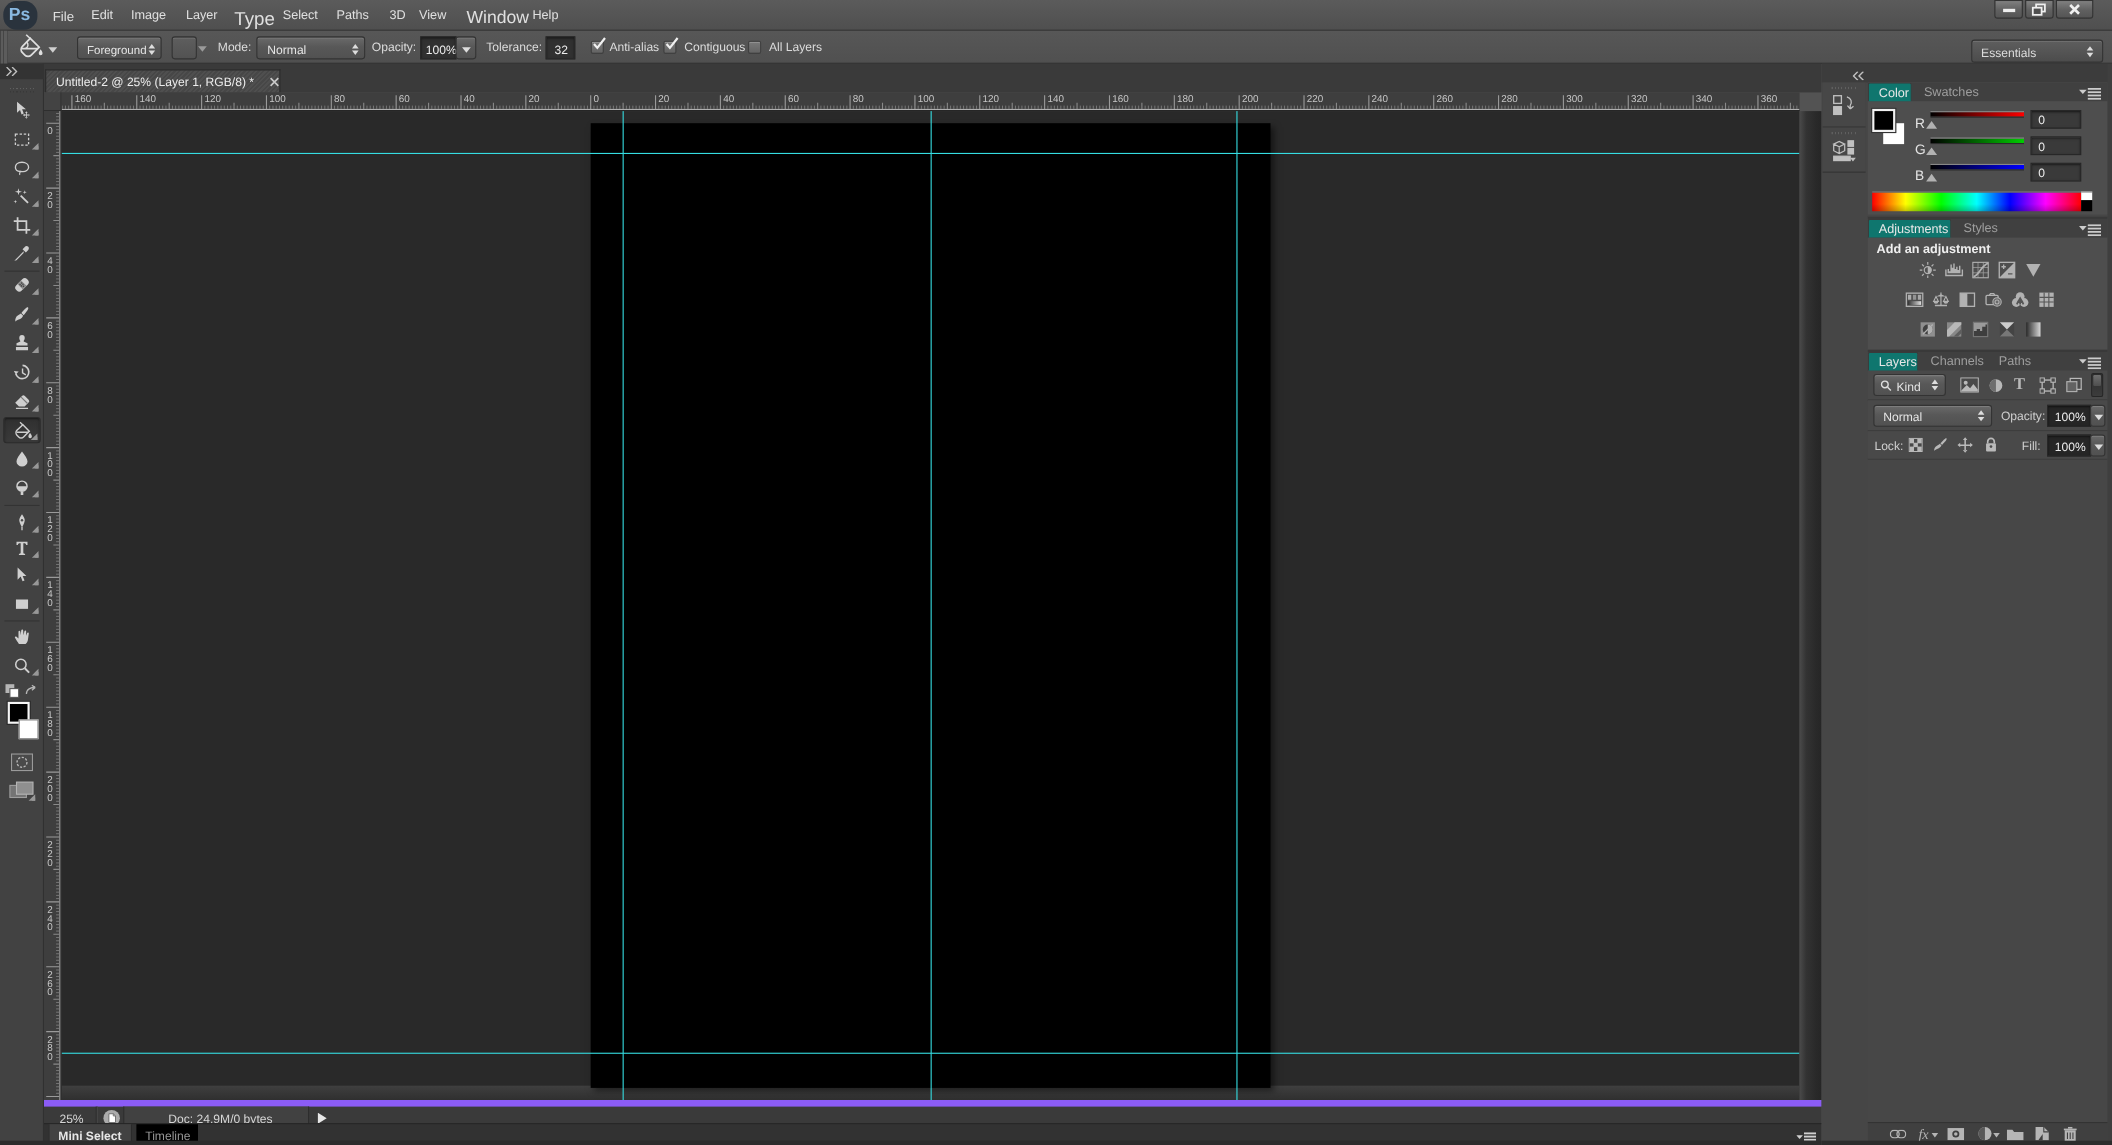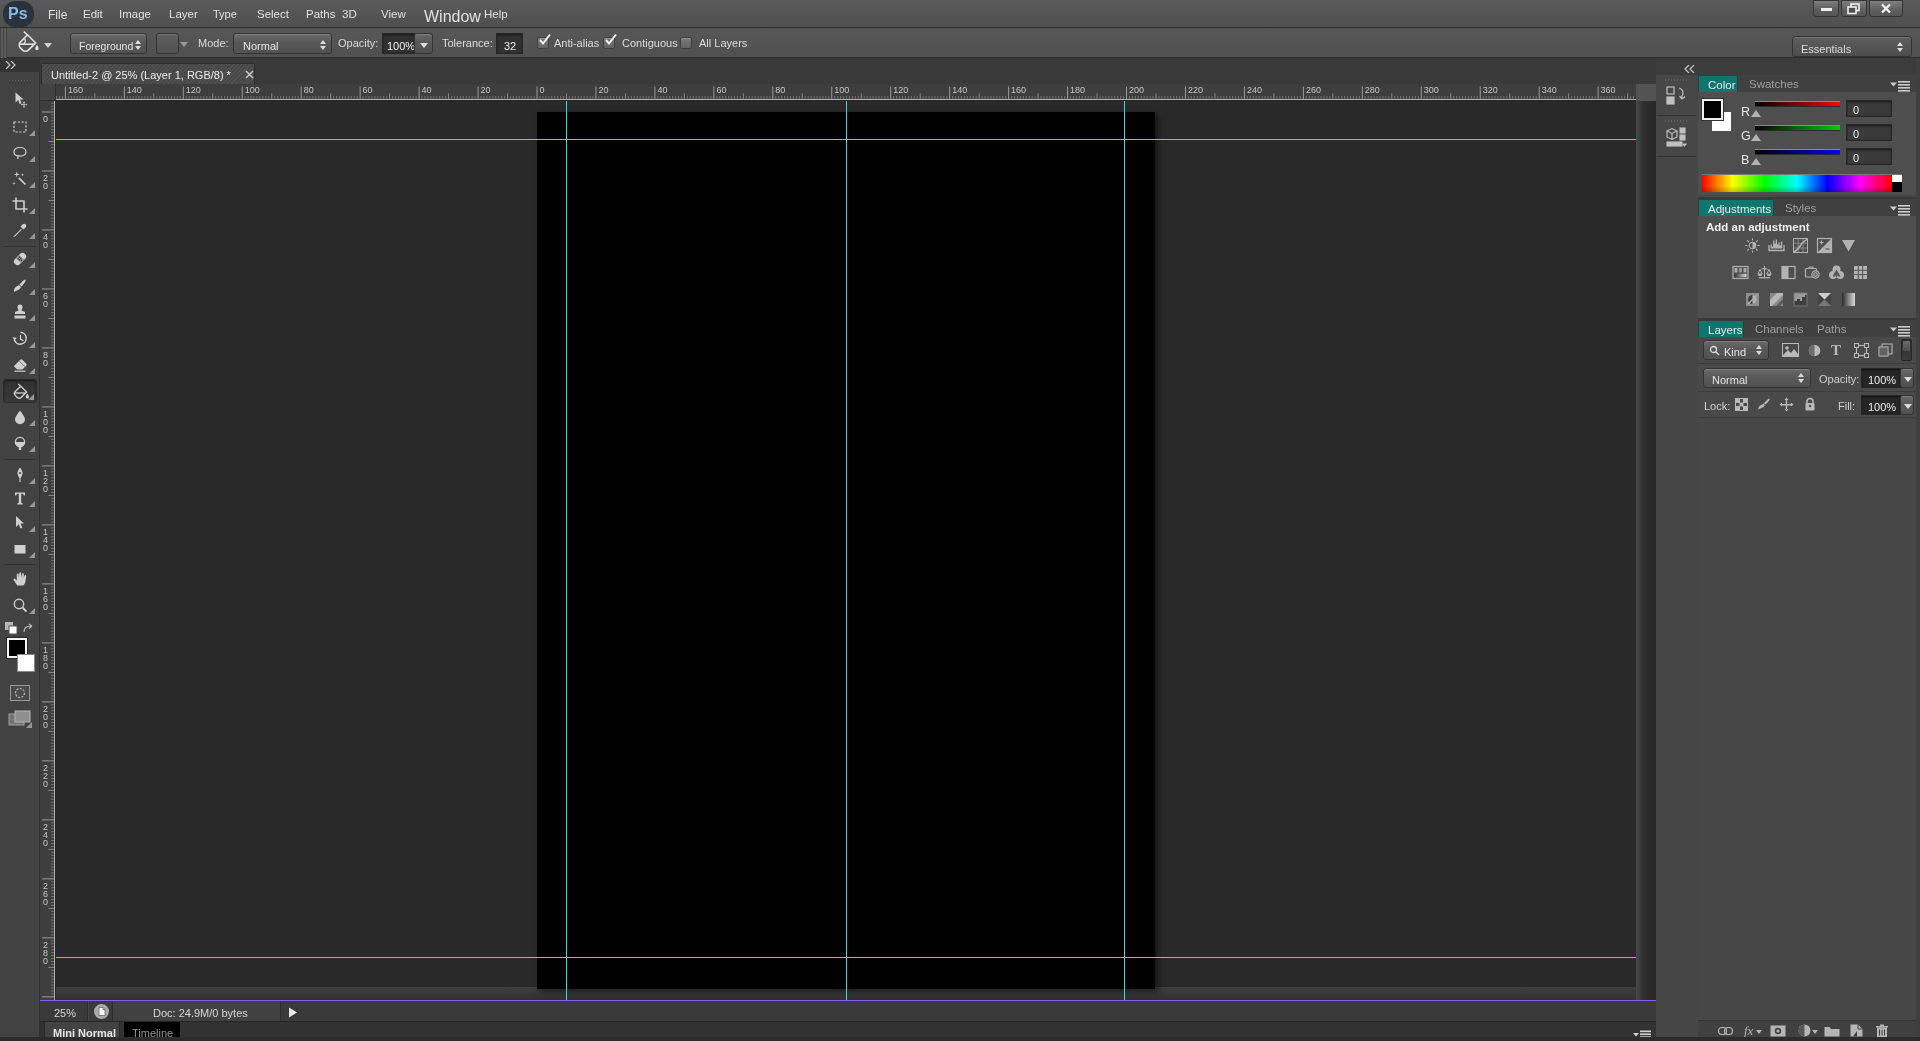--- a/index.html
+++ b/index.html
@@ -21,24 +21,24 @@
 </style></head><body>
 
 <div class="abs" style="left:0;top:0;width:1920px;height:28px;background:linear-gradient(#5b5b5b,#4f4f4f);border-bottom:1px solid #2e2e2e">
 <div class="abs" style="left:3px;top:1px;width:31px;height:26px;background:#2a333d;border-radius:12px">
 <span class="abs" style="left:5px;top:4px;font-size:16px;font-weight:bold;color:#89b9e2">Ps</span>
     </div>
 <span class="abs" style="left:48px;top:8px;color:#e0e0e0;font-size:12px">File</span>
     <span class="abs" style="left:83px;top:8px;color:#e0e0e0;font-size:11.5px">Edit</span>
     <span class="abs" style="left:119px;top:8px;color:#e0e0e0;font-size:11.5px">Image</span>
     <span class="abs" style="left:169px;top:8px;color:#e0e0e0;font-size:11.5px">Layer</span>
-    <span class="abs" style="left:213px;top:8px;color:#e0e0e0;font-size:11px">Type</span>
+    <span class="abs" style="left:213px;top:8px;color:#e0e0e0;font-size:17px">Type</span>
     <span class="abs" style="left:257px;top:8px;color:#e0e0e0;font-size:11.5px">Select</span>
     <span class="abs" style="left:306px;top:8px;color:#e0e0e0;font-size:11.5px">Paths</span>
-    <span class="abs" style="left:342px;top:8px;color:#e0e0e0;font-size:11.5px">3D</span>
+    <span class="abs" style="left:354px;top:8px;color:#e0e0e0;font-size:11.5px">3D</span>
     <span class="abs" style="left:381px;top:8px;color:#e0e0e0;font-size:11.5px">View</span>
     <span class="abs" style="left:424px;top:8px;color:#e0e0e0;font-size:16px">Window</span>
     <span class="abs" style="left:484px;top:8px;color:#e0e0e0;font-size:11.5px">Help</span>
 <div class="abs" style="left:1813px;top:0;width:26px;height:17px;background:linear-gradient(#808080,#606060 55%,#555);border:1px solid #333;border-radius:0 0 3px 3px">
 <span class="abs" style="left:7px;top:7px;width:11px;height:3px;background:#efefef"></span>
     </div>
 <div class="abs" style="left:1841px;top:0;width:26px;height:17px;background:linear-gradient(#808080,#606060 55%,#555);border:1px solid #333;border-radius:0 0 3px 3px">
 <svg width="24" height="15" style="position:absolute;left:0;top:0">
         <rect x="9" y="3" width="8" height="6.5" fill="none" stroke="#efefef" stroke-width="1.6"></rect>
         <rect x="6" y="6" width="8" height="6.5" fill="#4f4f4f" stroke="#efefef" stroke-width="1.6"></rect>
@@ -1218,40 +1218,40 @@
 <div class="abs" style="left:0;top:886px;width:1580px;height:13px;background:linear-gradient(#3f3f3f,#2f2f2f)"></div>
 <div class="abs" style="left:481px;top:11px;width:618px;height:877px;background:#000;box-shadow:3px 3px 6px rgba(0,0,0,.5)"></div>
 <div class="abs" style="left:510px;top:0;width:1px;height:899px;background:#35dde2"></div>
 <div class="abs" style="left:790px;top:0;width:1px;height:899px;background:#35dde2"></div>
 <div class="abs" style="left:1068px;top:0;width:1px;height:899px;background:#35dde2"></div>
 <div class="abs" style="left:0;top:38px;width:1580px;height:1px;background:#35dde2"></div>
 <div class="abs" style="left:0;top:856px;width:1580px;height:1px;background:#35dde2"></div>
 </div>
 <div class="abs" style="left:1636px;top:101px;width:20px;height:899px;background:linear-gradient(90deg,#4a4a4a 0,#333 30%,#292929 75%,#262626)"></div>
 
-<div class="abs" style="left:40px;top:1000px;width:1616px;height:21px;background:#3a3a3a;border-top:1px solid #8b5cf6">
+<div class="abs" style="left:40px;top:1000px;width:1616px;height:21px;background:#3a3a3a;border-top:6px solid #8b5cf6">
 <span class="abs" style="left:14px;top:6px;font-size:11px;color:#d6d6d6">25%</span>
 <div class="abs" style="left:47px;top:0;width:1px;height:21px;background:#2d2d2d"></div>
 <div class="abs" style="left:48px;top:0;width:1px;height:21px;background:#474747"></div>
 <div class="abs" style="left:54px;top:3px;width:15px;height:15px;background:#ababab;border-radius:8px">
 <svg width="15" height="15">
         <path d="M5 3.5 h4 l2 2 v6 h-6 Z" fill="#fff" stroke="#666" stroke-width="0.8"></path>
         <path d="M9 3.5 v2 h2" fill="none" stroke="#666" stroke-width="0.8"></path>
       </svg></div>
 <div class="abs" style="left:72px;top:0;width:169px;height:21px;background:#414141;border-left:1px solid #2d2d2d;border-right:1px solid #2d2d2d">
 <span class="abs" style="left:40px;top:6px;font-size:11px;color:#d6d6d6">Doc: 24.9M/0 bytes</span>
     </div>
 <div class="abs" style="left:247px;top:4px;width:12px;height:13px">
 <svg width="12" height="13">
         <path d="M2 1.5 L10 6.5 L2 11.5 Z" fill="#e8e8e8"></path>
       </svg></div>
 </div>
 <div class="abs" style="left:40px;top:1021px;width:1616px;height:20px;background:#323232;border-top:1px solid #262626">
 <div class="abs" style="left:4px;top:0;width:76px;height:20px;background:#424242;border:1px solid #2a2a2a;border-top:none">
-<span class="abs" style="left:8px;top:5px;font-size:11px;font-weight:bold;color:#e6e6e6">Mini Normal</span>
+<span class="abs" style="left:8px;top:5px;font-size:11px;font-weight:bold;color:#e6e6e6">Mini Select</span>
     </div>
 <div class="abs" style="left:84px;top:0;width:56px;height:20px;background:#000000">
 <span class="abs" style="left:8px;top:5px;font-size:11px;color:#969696">Timeline</span>
     </div>
 <div class="abs" style="left:1593px;top:5px;width:18px;height:11px">
 <svg width="18" height="11">
         <path d="M0 3 L6 3 L3 6.5 Z" fill="#d0d0d0"></path>
         <rect x="7" y="0.5" width="11" height="1.7" fill="#d0d0d0"></rect>
         <rect x="7" y="3.4" width="11" height="1.7" fill="#d0d0d0"></rect>
         <rect x="7" y="6.3" width="11" height="1.7" fill="#d0d0d0"></rect>

